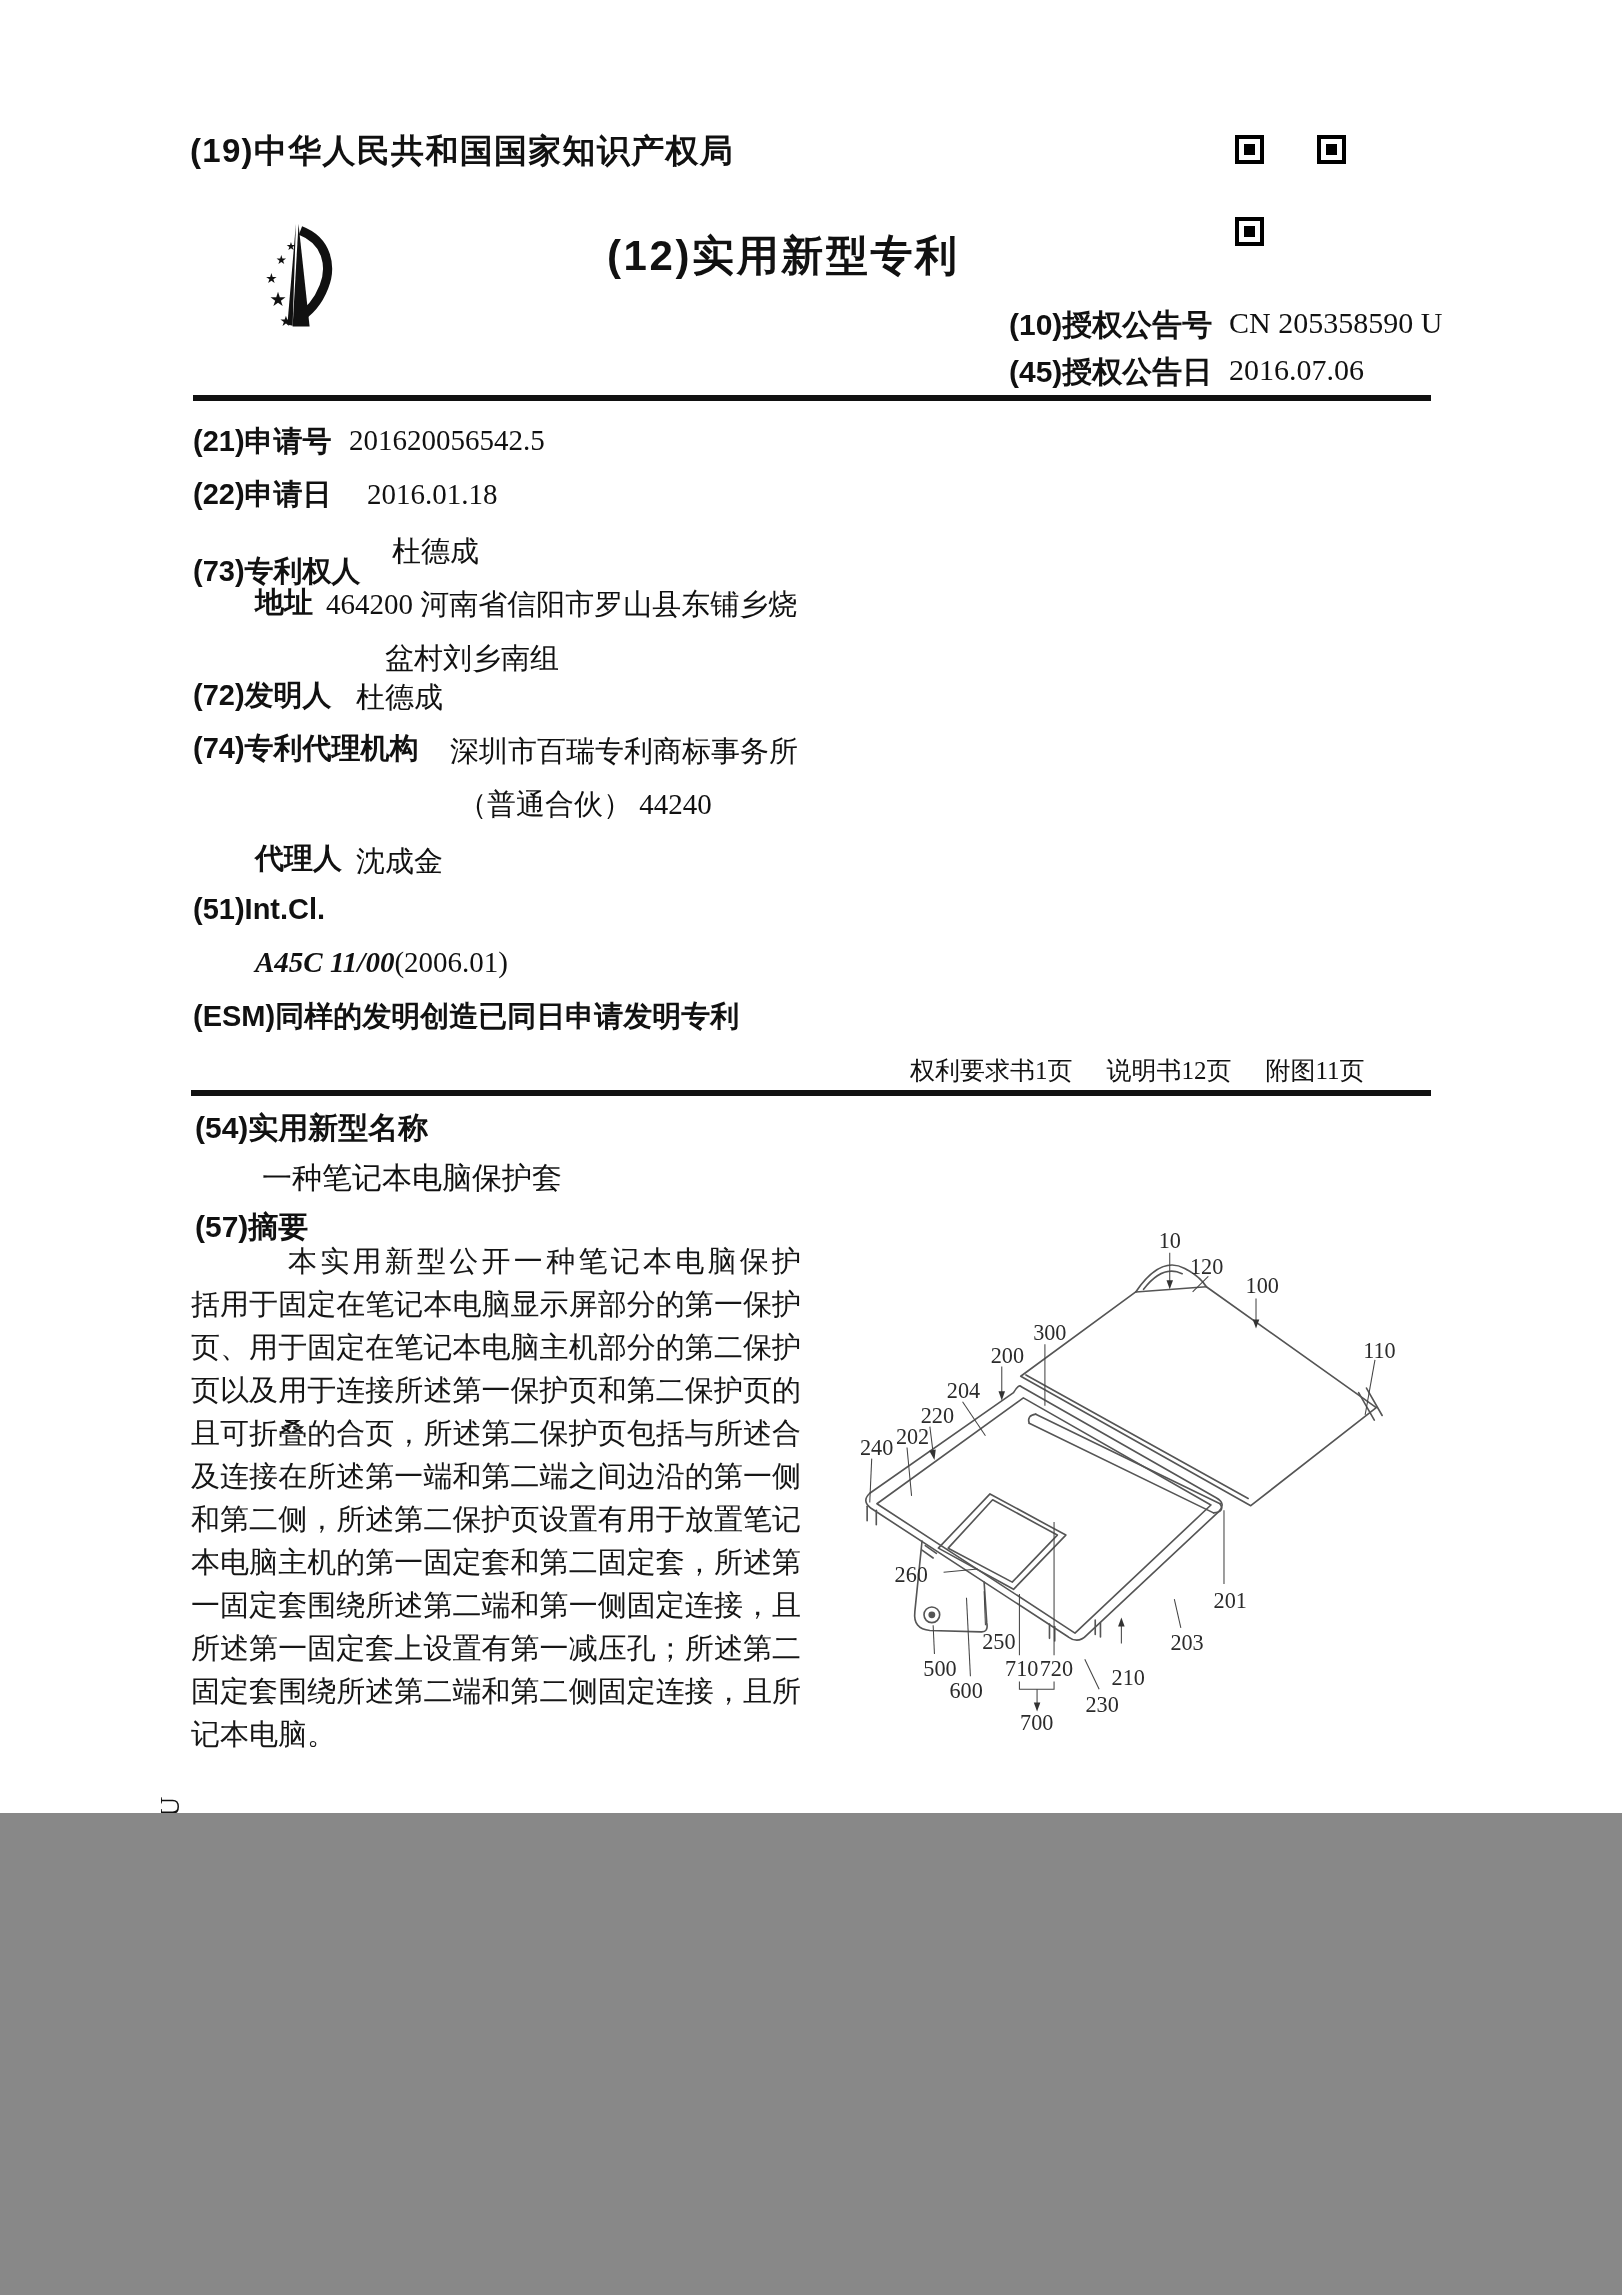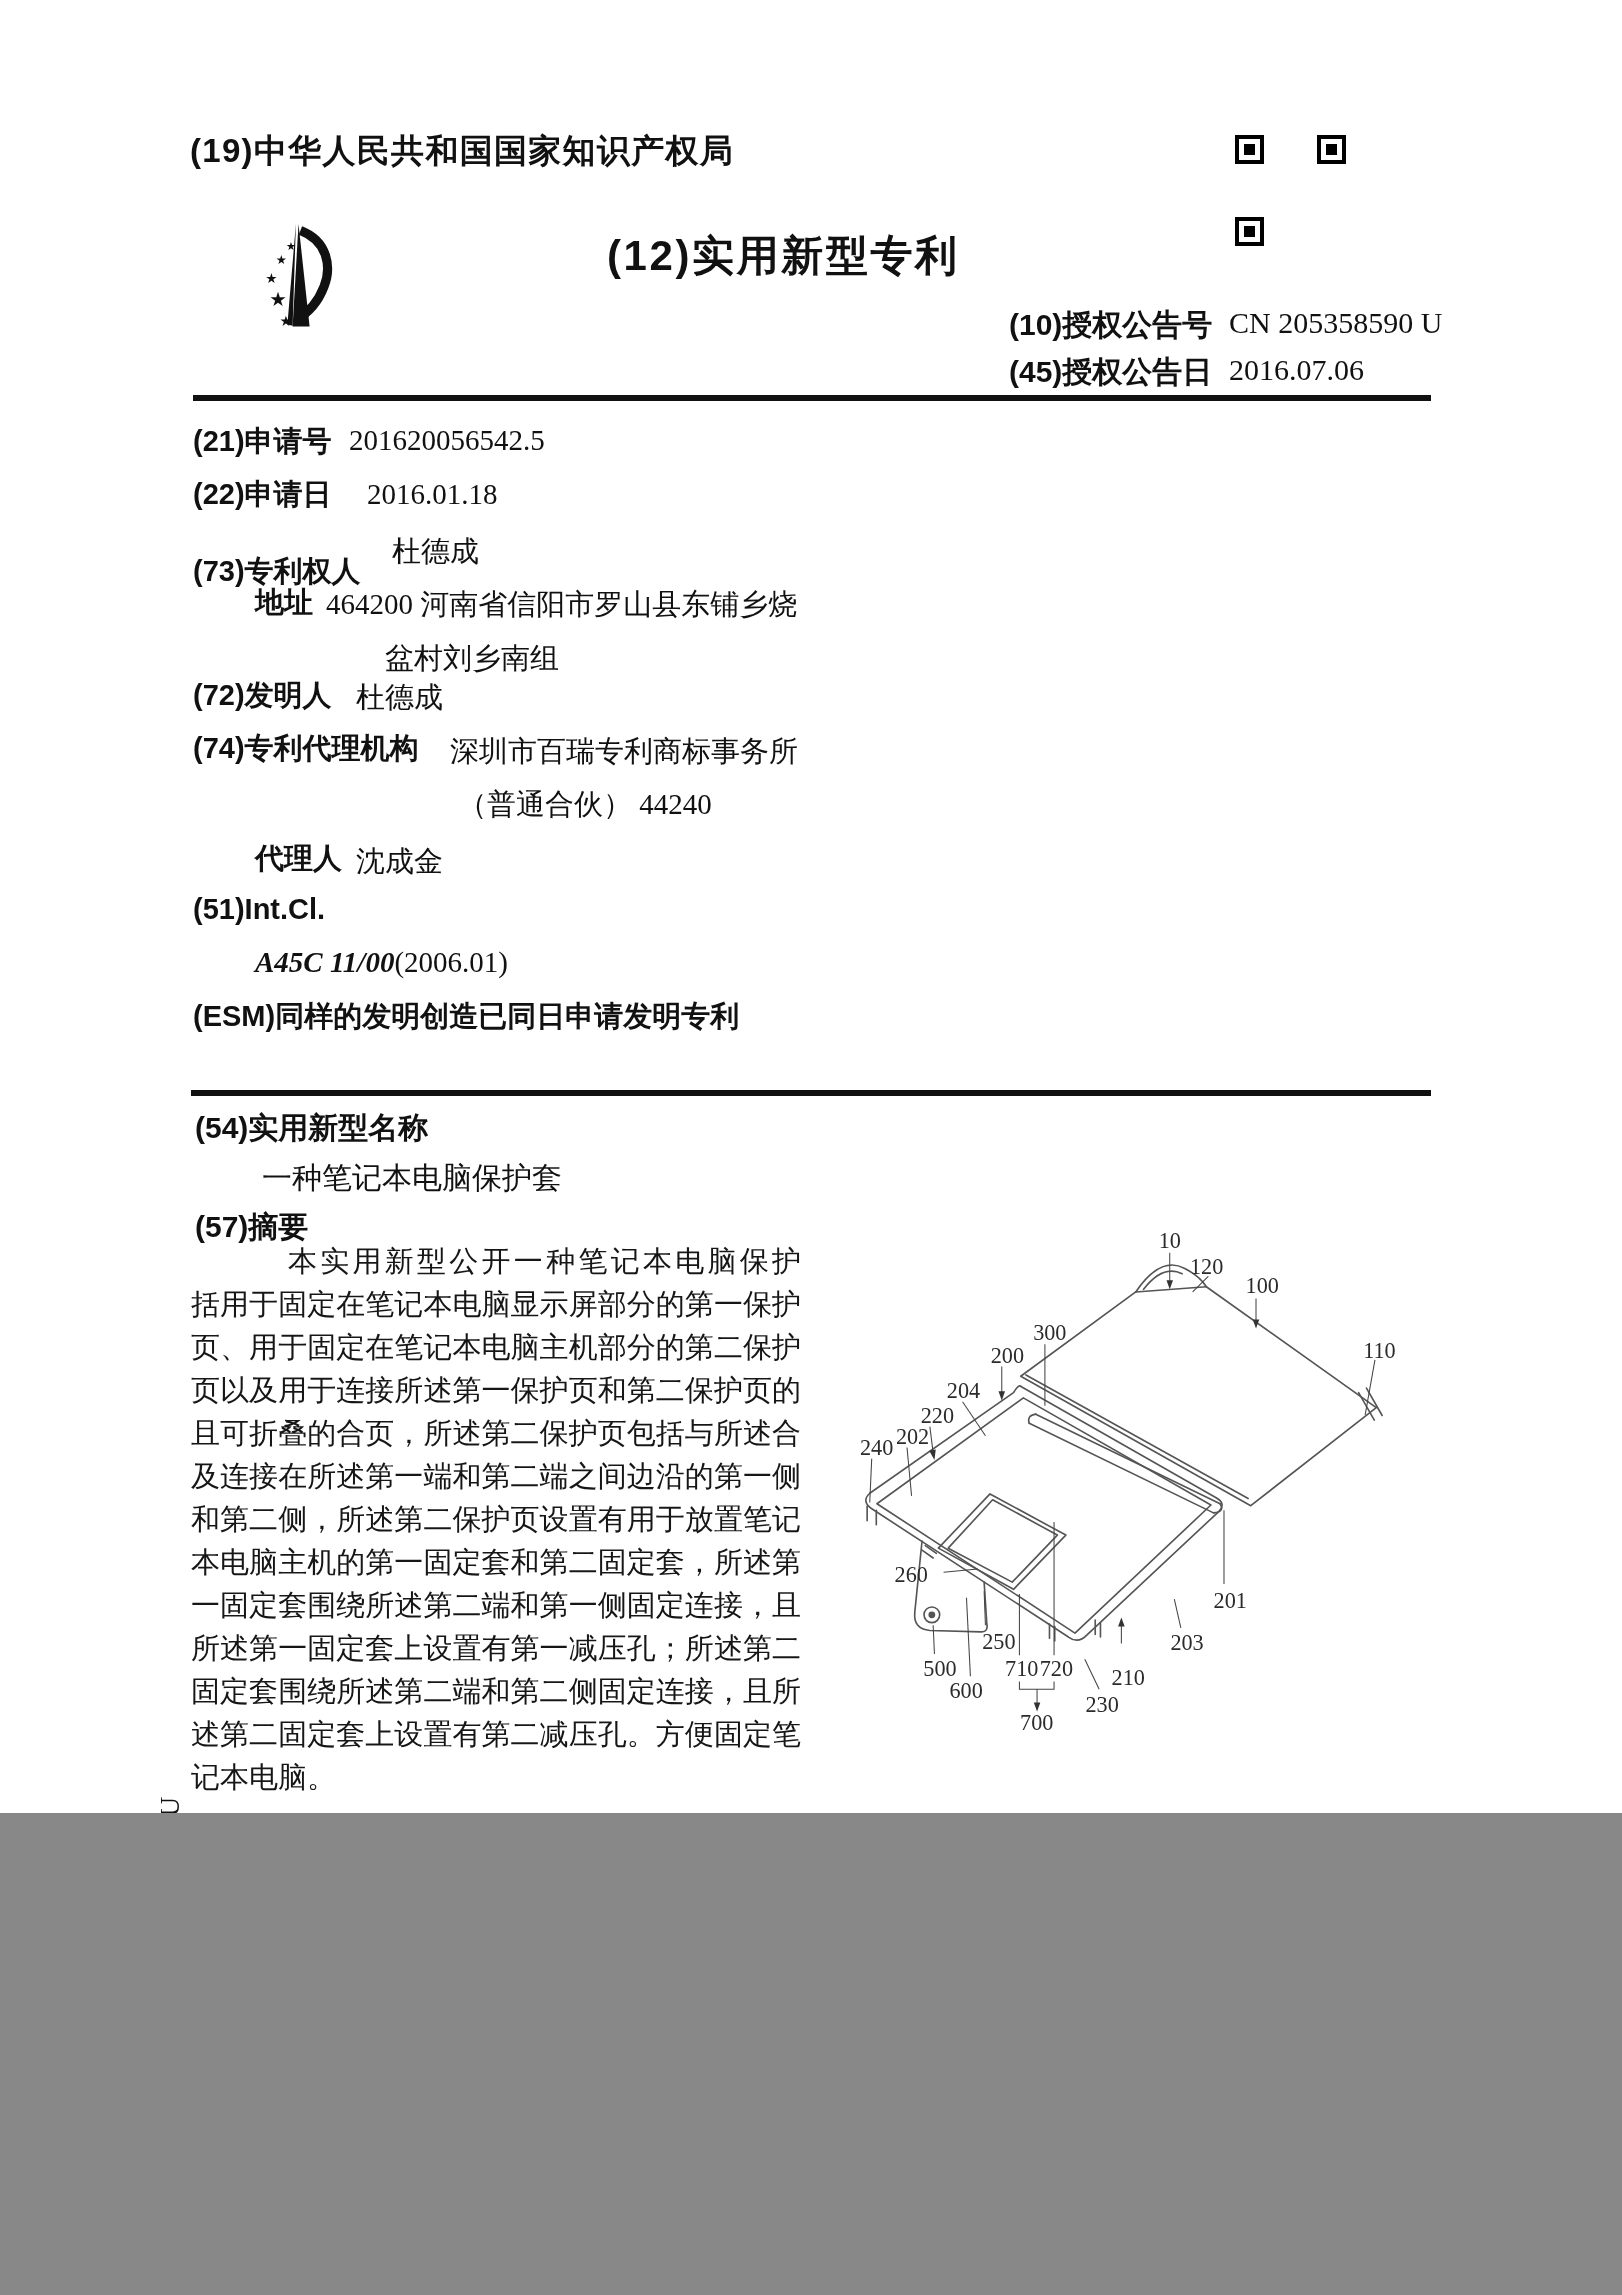--- a/index.html
+++ b/index.html
@@ -91,40 +91,44 @@
   <div class="abs lbl f45" style="left:255px;top:839px;">代理人</div>
   <div class="abs val f45" style="left:356px;top:842px;">沈成金</div>
 
   <div class="abs lbl f45" style="left:193px;top:893px;">(51)Int.Cl.</div>
   <div class="abs f45" style="left:255px;top:946px;">
     <span class="ipc-code">A45C 11/00</span><span class="val">(2006.01)</span>
   </div>
 
   <div class="abs lbl f44" style="left:193px;top:997px;">(ESM)同样的发明创造已同日申请发明专利</div>
 
+  <div class="abs pages f38" style="left:910px;top:1054px;">
+    <span>权利要求书1页</span>
+    <span>说明书12页</span>
+    <span>附图11页</span>
+  </div>
 
   <div class="abs hline" style="left:191px;top:1090px;width:1240px;height:5.9px;"></div>
 
   <div class="abs lbl f46" style="left:195px;top:1108px;">(54)实用新型名称</div>
   <div class="abs val f46" style="left:262px;top:1158px;">一种笔记本电脑保护套</div>
   <div class="abs lbl f46" style="left:195px;top:1207px;">(57)摘要</div>
 
   <div class="abs abstract" style="left:191px;top:1240px;">
     <div class="ln just indent">本实用新型公开一种笔记本电脑保护套，包</div>
     <div class="ln just">括用于固定在笔记本电脑显示屏部分的第一保护</div>
     <div class="ln just">页、用于固定在笔记本电脑主机部分的第二保护</div>
     <div class="ln just">页以及用于连接所述第一保护页和第二保护页的</div>
     <div class="ln just">且可折叠的合页，所述第二保护页包括与所述合</div>
     <div class="ln just">及连接在所述第一端和第二端之间边沿的第一侧</div>
     <div class="ln just">和第二侧，所述第二保护页设置有用于放置笔记</div>
     <div class="ln just">本电脑主机的第一固定套和第二固定套，所述第</div>
     <div class="ln just">一固定套围绕所述第二端和第一侧固定连接，且</div>
     <div class="ln just">所述第一固定套上设置有第一减压孔；所述第二</div>
     <div class="ln just">固定套围绕所述第二端和第二侧固定连接，且所</div>
-    <div class="ln just">述第二固定套上设置有第二减压孔。方便固定笔</div>
     <div class="ln">记本电脑。</div>
   </div>
 
   <div class="abs" style="left:824px;top:1190px;">
   <svg width="732" height="549" viewBox="0 0 1120 840">
     <g stroke="#555" stroke-width="2.5" fill="none" stroke-linejoin="round" stroke-linecap="round">
 
       <path d="M585 148 L845 333 L653 483 L301 285 L477 156"></path>
       <path d="M309 283 L649 472"></path>
 

